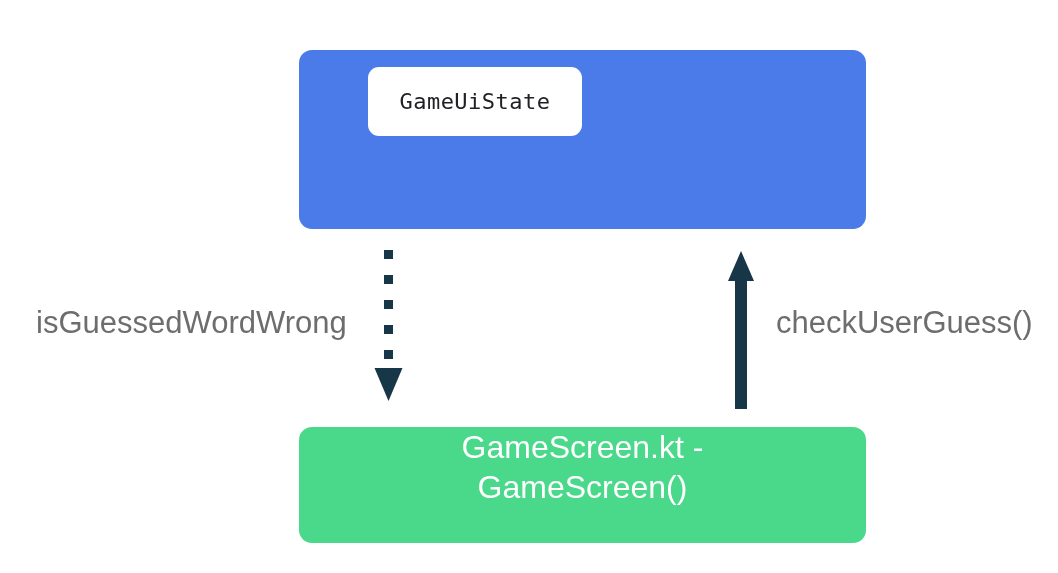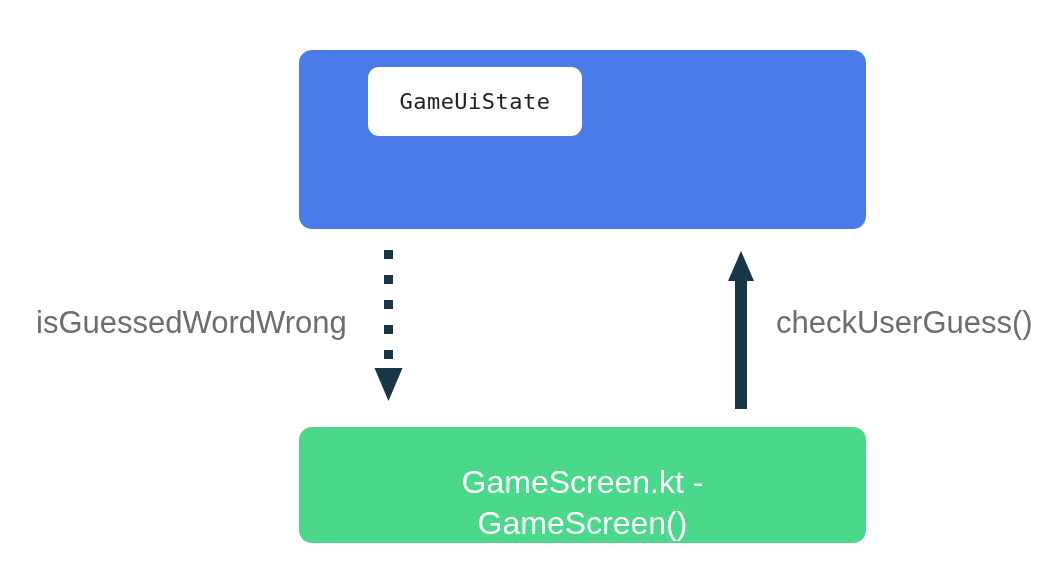--- a/index.html
+++ b/index.html
@@ -66,21 +66,21 @@
     white-space: nowrap;
   }
 
   #screen-box {
     left: 299px;
     top: 427px;
     width: 567px;
     height: 116px;
     background: #4ad88a;
     display: flex;
-    align-items: flex-end;
+    align-items: flex-start;
     justify-content: center;
   }
   #screen-title {
     text-align: center;
     font-size: 32px;
     line-height: 1.26;
     color: #ffffff;
     font-weight: 400;
     white-space: pre-line;
   }

